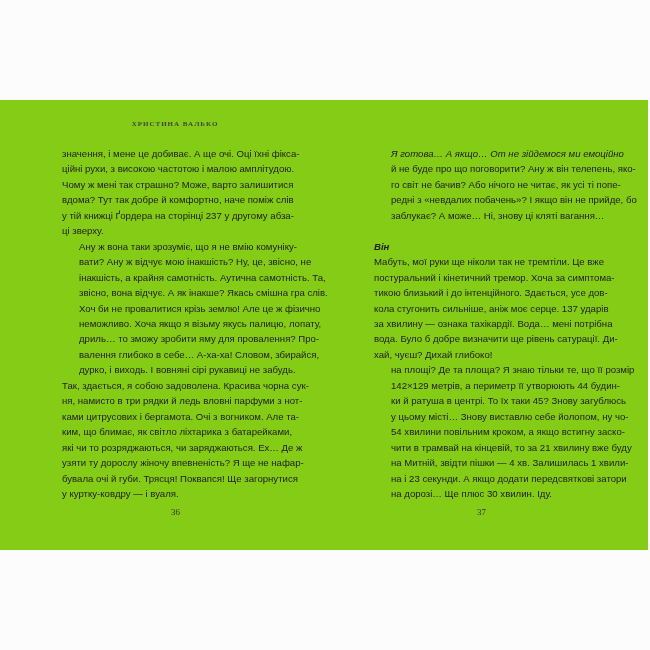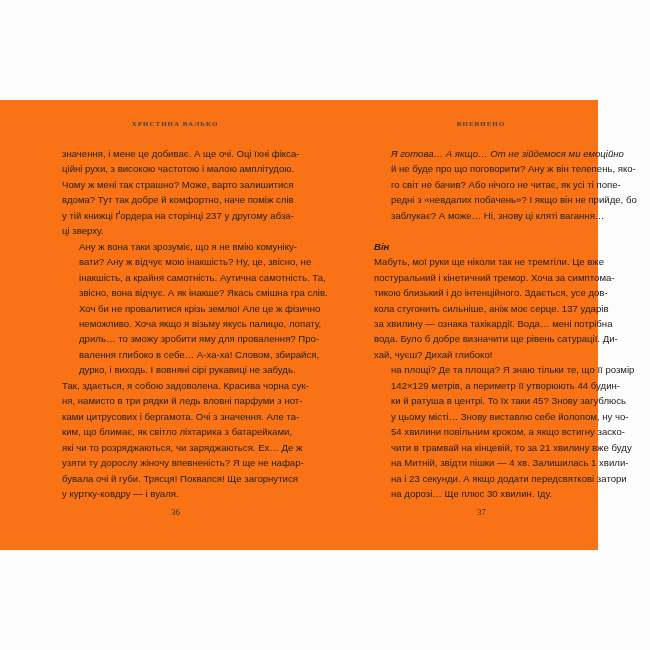--- a/index.html
+++ b/index.html
@@ -1,22 +1,22 @@
 <!DOCTYPE html>
 <html><head>
 <meta charset="utf-8">
 <style>
   html, body { margin:0; padding:0; }
   body {
     width:650px; height:650px; position:relative; overflow:hidden;
     background:#fcfcfc;
   }
   .spread {
-    position:absolute; left:0; top:100px; width:598px; height:450px;
-    background:#f97316;
+    position:absolute; left:0; top:100px; width:648px; height:450px;
+    background:#84cc16;
   }
   .page {
     position:absolute; top:0; height:450px;
   }
   .page.left { left:0; width:325px; }
   .page.right { left:325px; width:325px; }
   .running-head {
     position:absolute; top:20px; left:0; width:100%;
     text-align:center;
     font-family:"Liberation Serif", serif;
@@ -70,33 +70,32 @@
           <span class="line">звісно, вона відчує. А як інакше? Якась смішна гра слів.</span>
           <span class="line">Хоч би не провалитися крізь землю! Але це ж фізично</span>
           <span class="line">неможливо. Хоча якщо я візьму якусь палицю, лопату,</span>
           <span class="line">дриль… то зможу зробити яму для провалення? Про-</span>
           <span class="line">валення глибоко в себе… А-ха-ха! Словом, збирайся,</span>
           <span class="line last">дурко, і виходь. І вовняні сірі рукавиці не забудь.</span>
         </div>
         <div class="para">
           <span class="line">Так, здається, я собою задоволена. Красива чорна сук-</span>
           <span class="line">ня, намисто в три рядки й ледь вловні парфуми з нот-</span>
-          <span class="line">ками цитрусових і бергамота. Очі з значення. Але та-</span>
+          <span class="line">ками цитрусових і бергамота. Очі з вогником. Але та-</span>
           <span class="line">ким, що блимає, як світло ліхтарика з батарейками,</span>
           <span class="line">які чи то розряджаються, чи заряджаються. Ех… Де ж</span>
           <span class="line">узяти ту дорослу жіночу впевненість? Я ще не нафар-</span>
           <span class="line">бувала очі й губи. Трясця! Поквапся! Ще загорнутися</span>
           <span class="line last">у куртку-ковдру — і вуаля.</span>
         </div>
       </div>
     <div class="folio">36</div>
   </div>
 
   <div class="page right">
-    <div class="running-head">ВПЕВНЕНО</div>
     <div class="text-block" id="right-body">
         <div class="para indent">
           <span class="line" style="text-indent: 17px; font-style: italic;">Я готова… А якщо… От не зійдемося ми емоційно</span>
           <span class="line">й не буде про що поговорити? Ану ж він телепень, яко-</span>
           <span class="line">го світ не бачив? Або нічого не читає, як усі ті попе-</span>
           <span class="line">редні з «невдалих побачень»? І якщо він не прийде, бо</span>
           <span class="line last">заблукає? А може… Ні, знову ці кляті вагання…</span>
         </div>
         <div class="speaker">Він</div>
         <div class="para">

